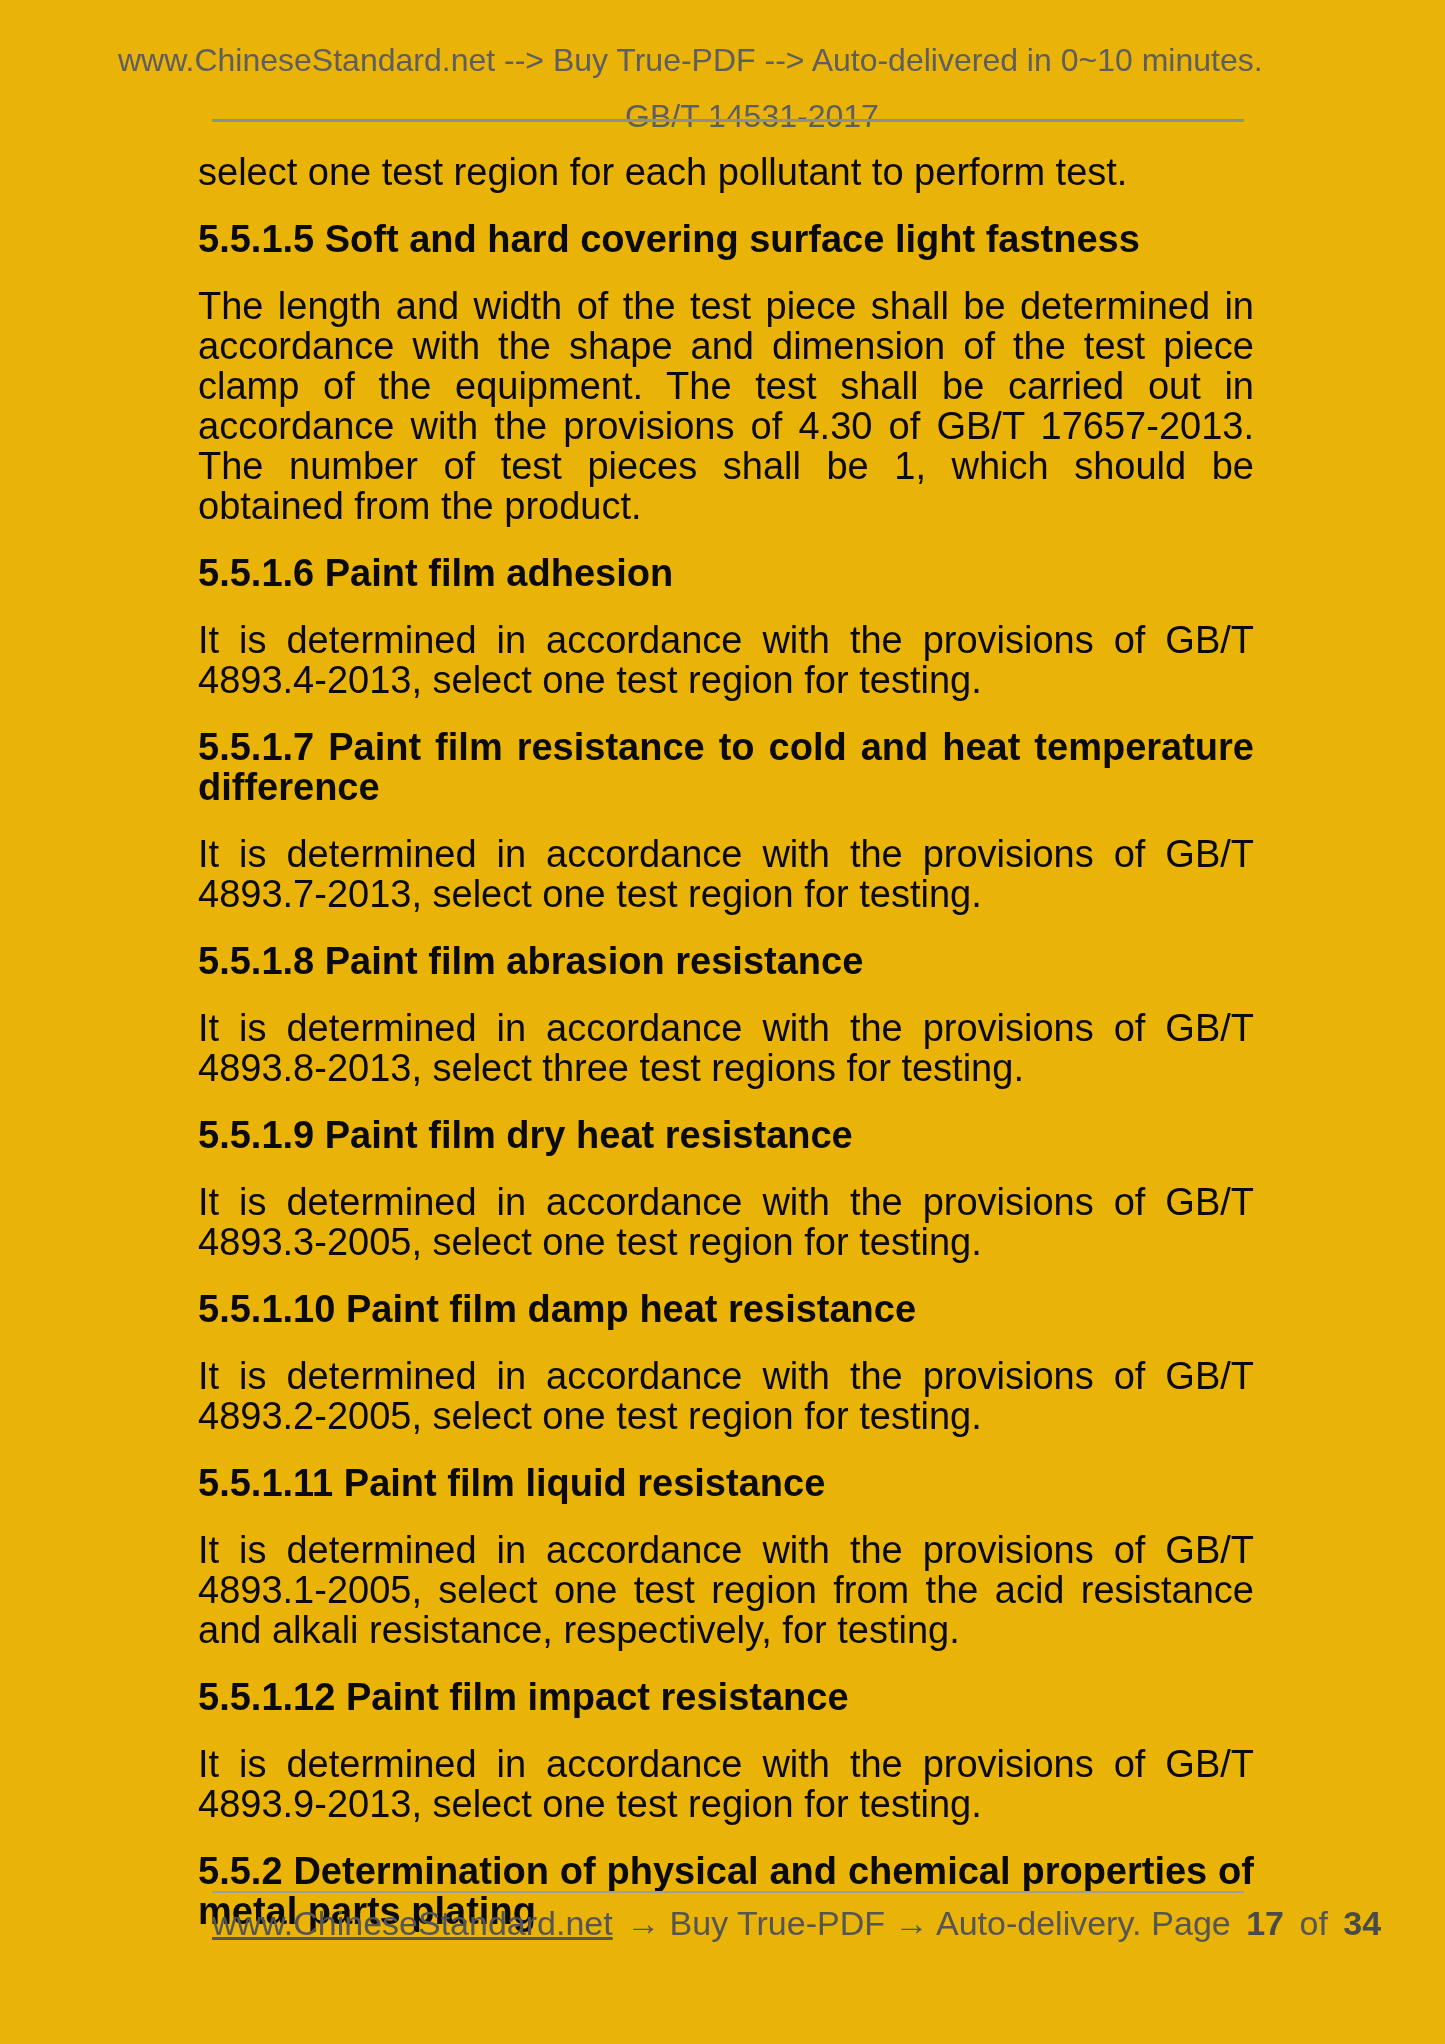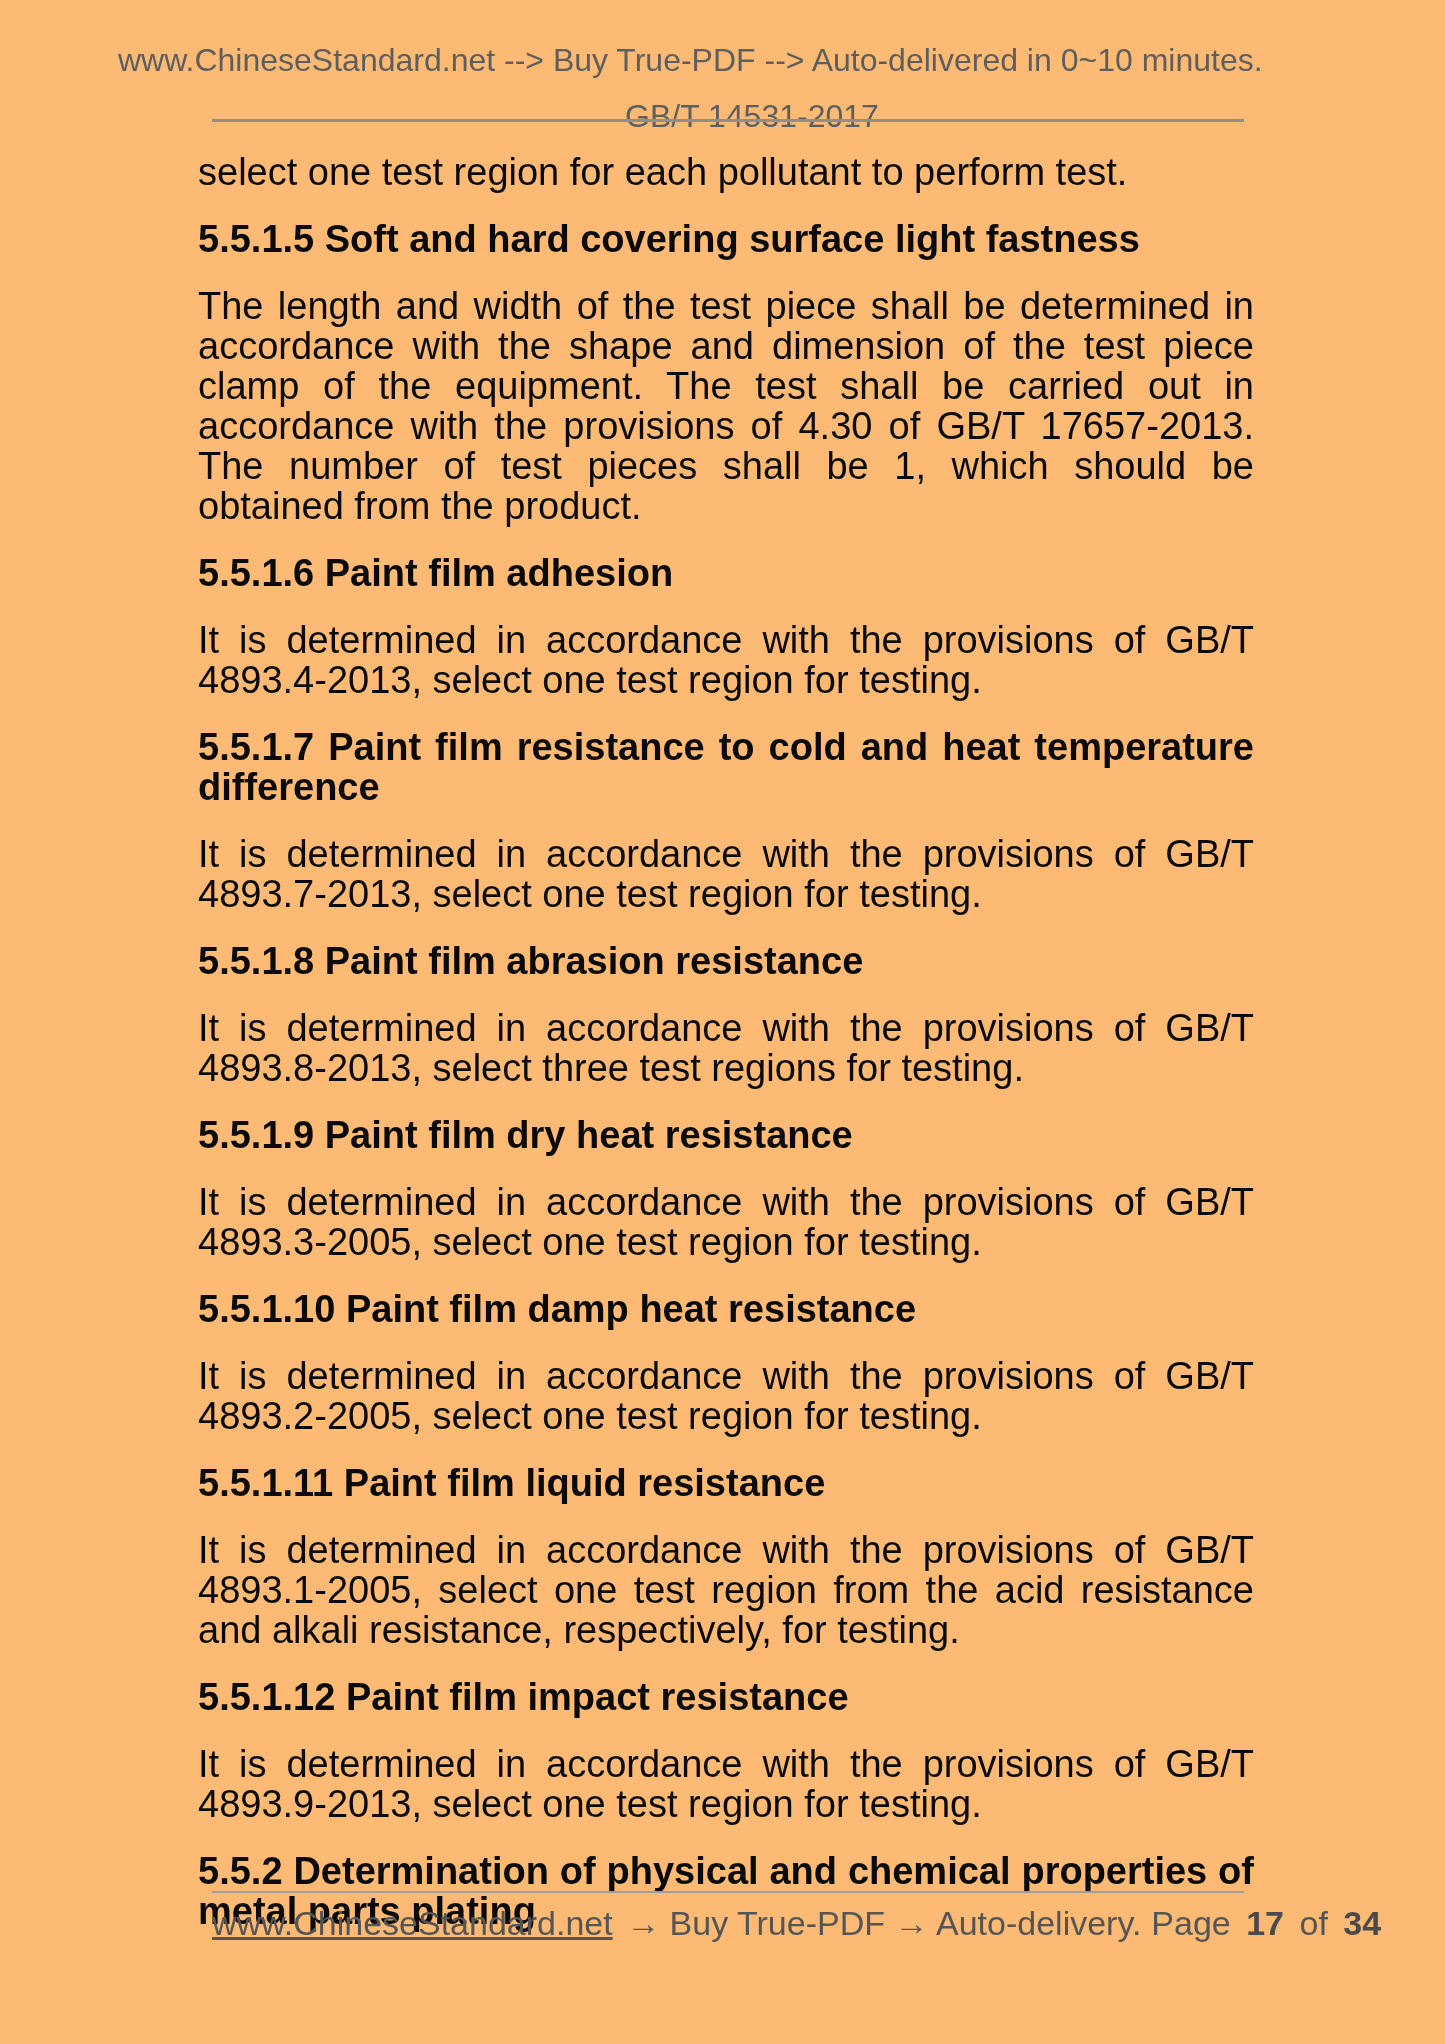--- a/index.html
+++ b/index.html
@@ -1,21 +1,21 @@
 <!DOCTYPE html>
 <html><head>
 <meta charset="utf-8">
 <style>
   * { margin: 0; padding: 0; box-sizing: border-box; }
   html, body { background: #ffffff; }
   .page {
     position: relative;
     width: 1445px;
     height: 2044px;
-    background: #fdba74;
+    background: #eab308;
     font-family: "Liberation Sans", "DejaVu Sans", sans-serif;
     overflow: hidden;
   }
   
   .wm-line {
     position: absolute;
     left: 118px;
     top: 42px;
     font-size: 32px;
     color: #5e5e5e;

